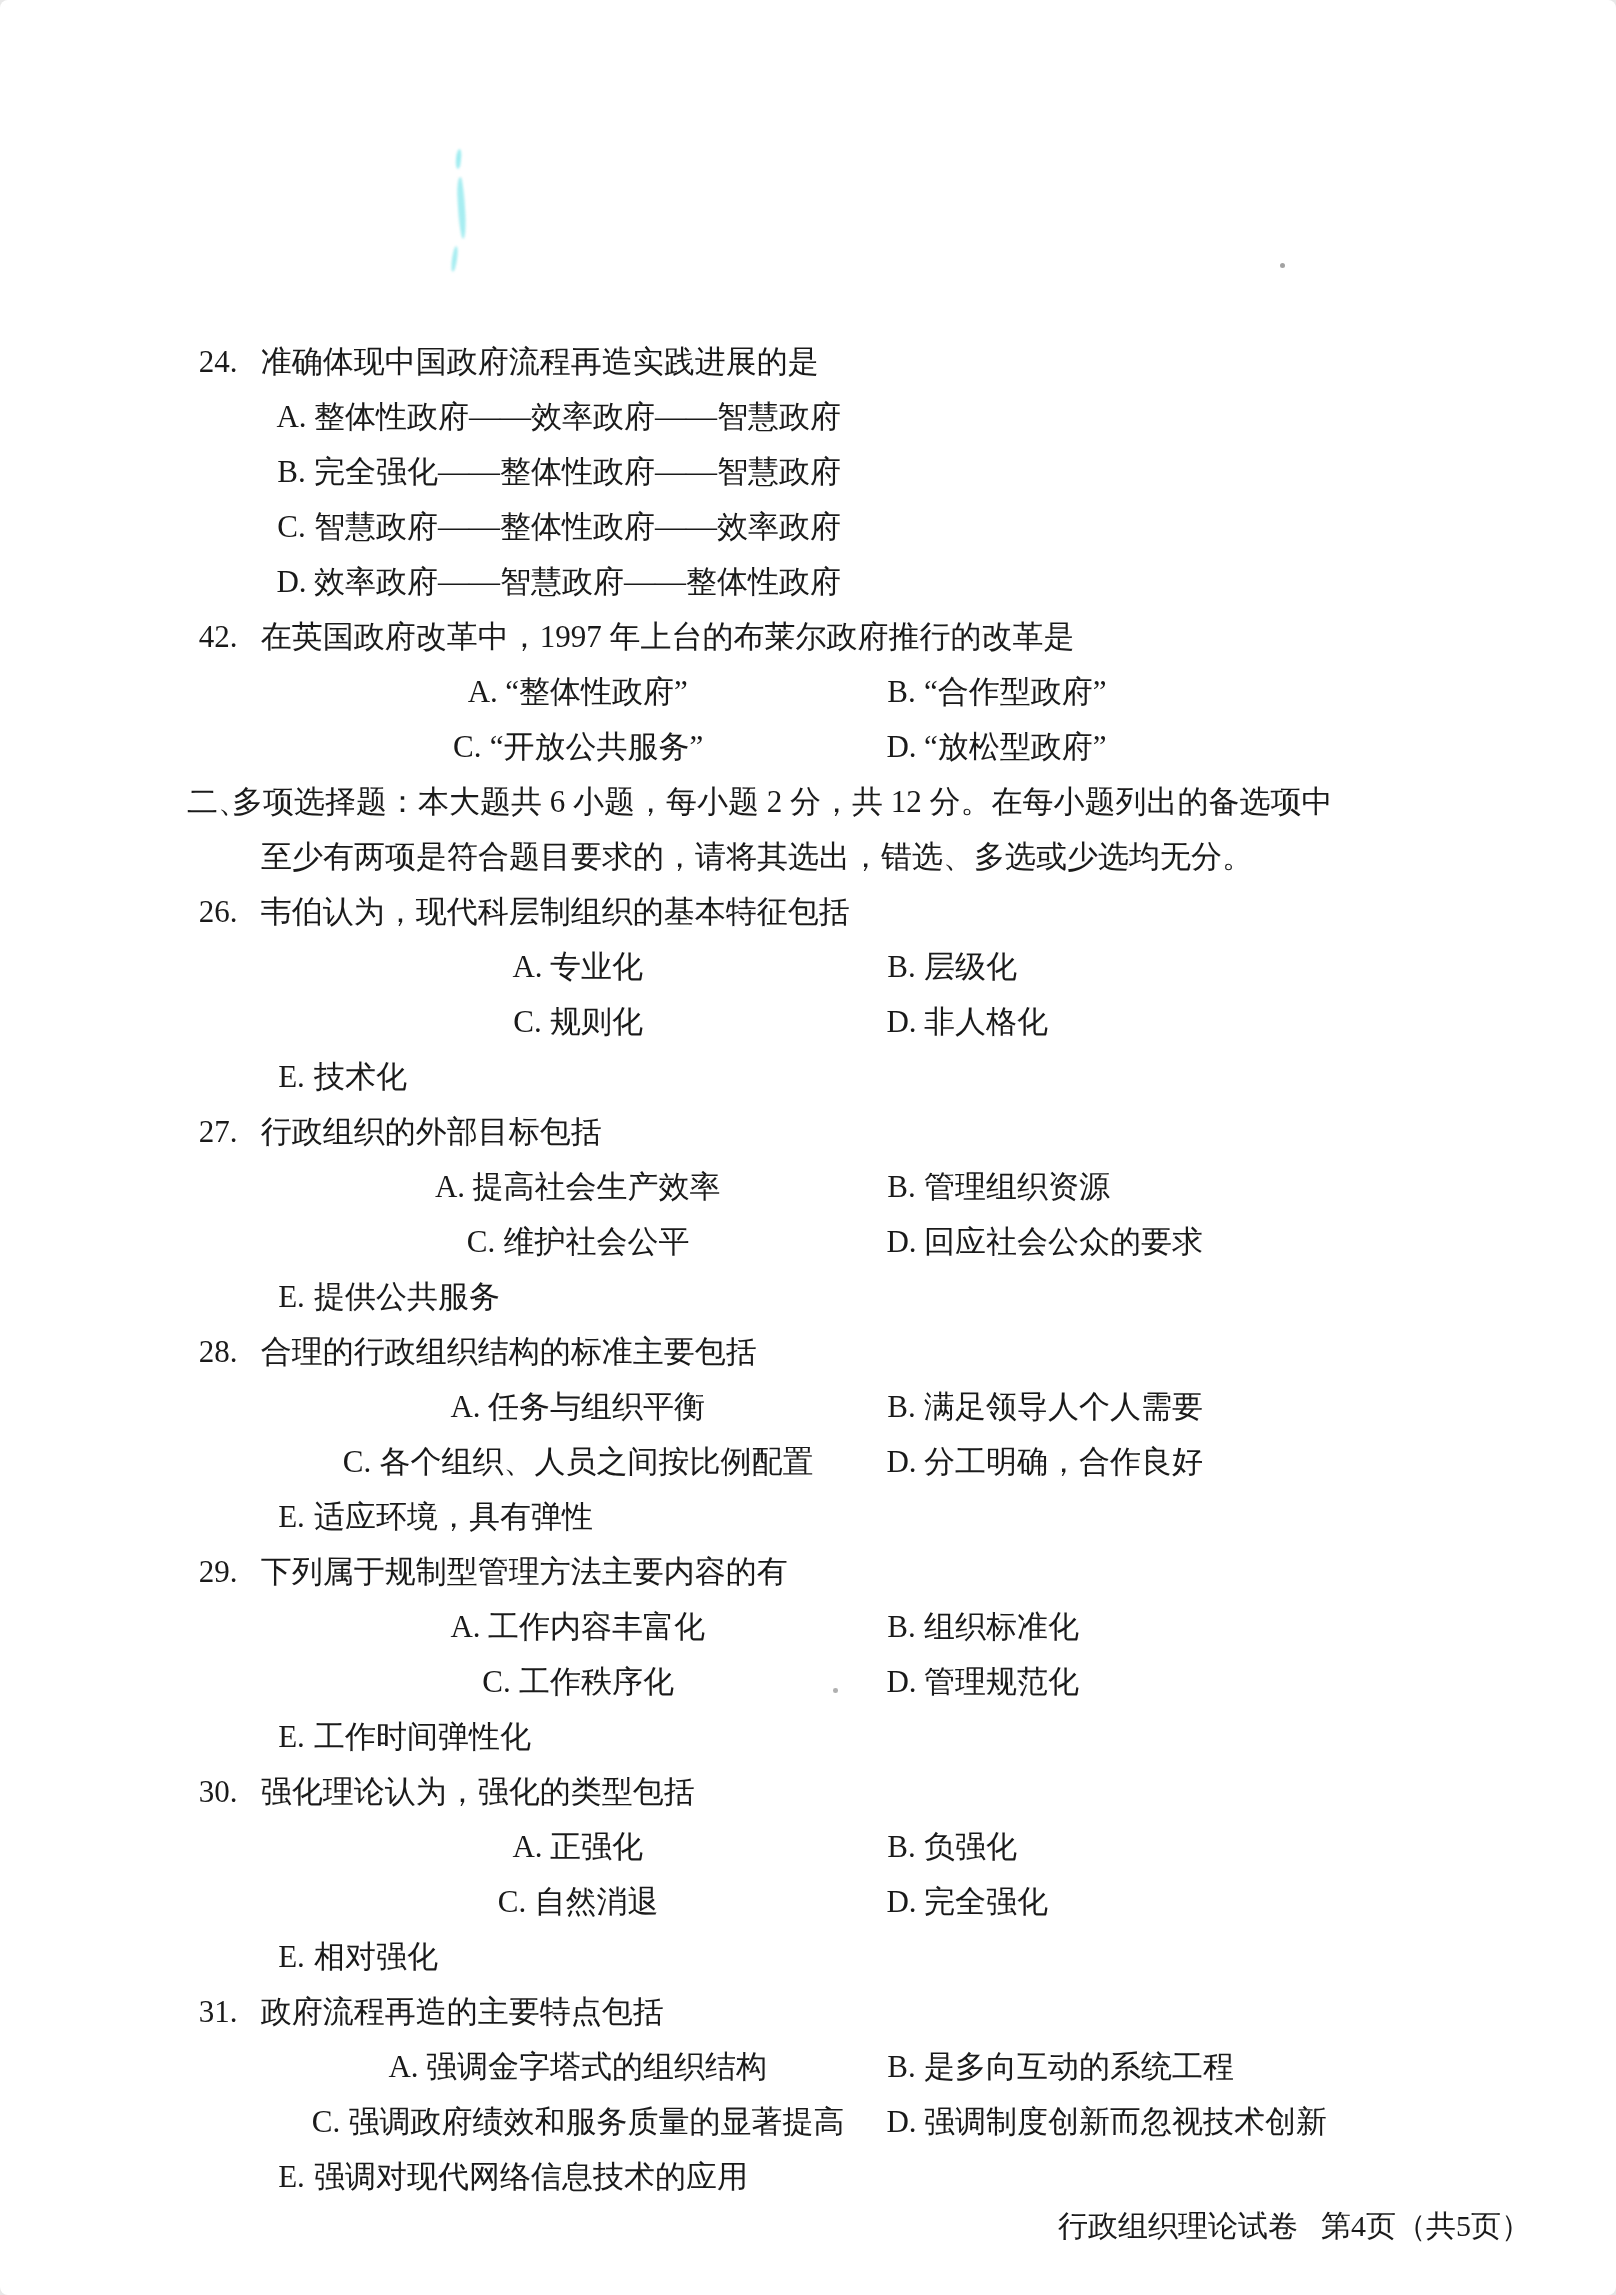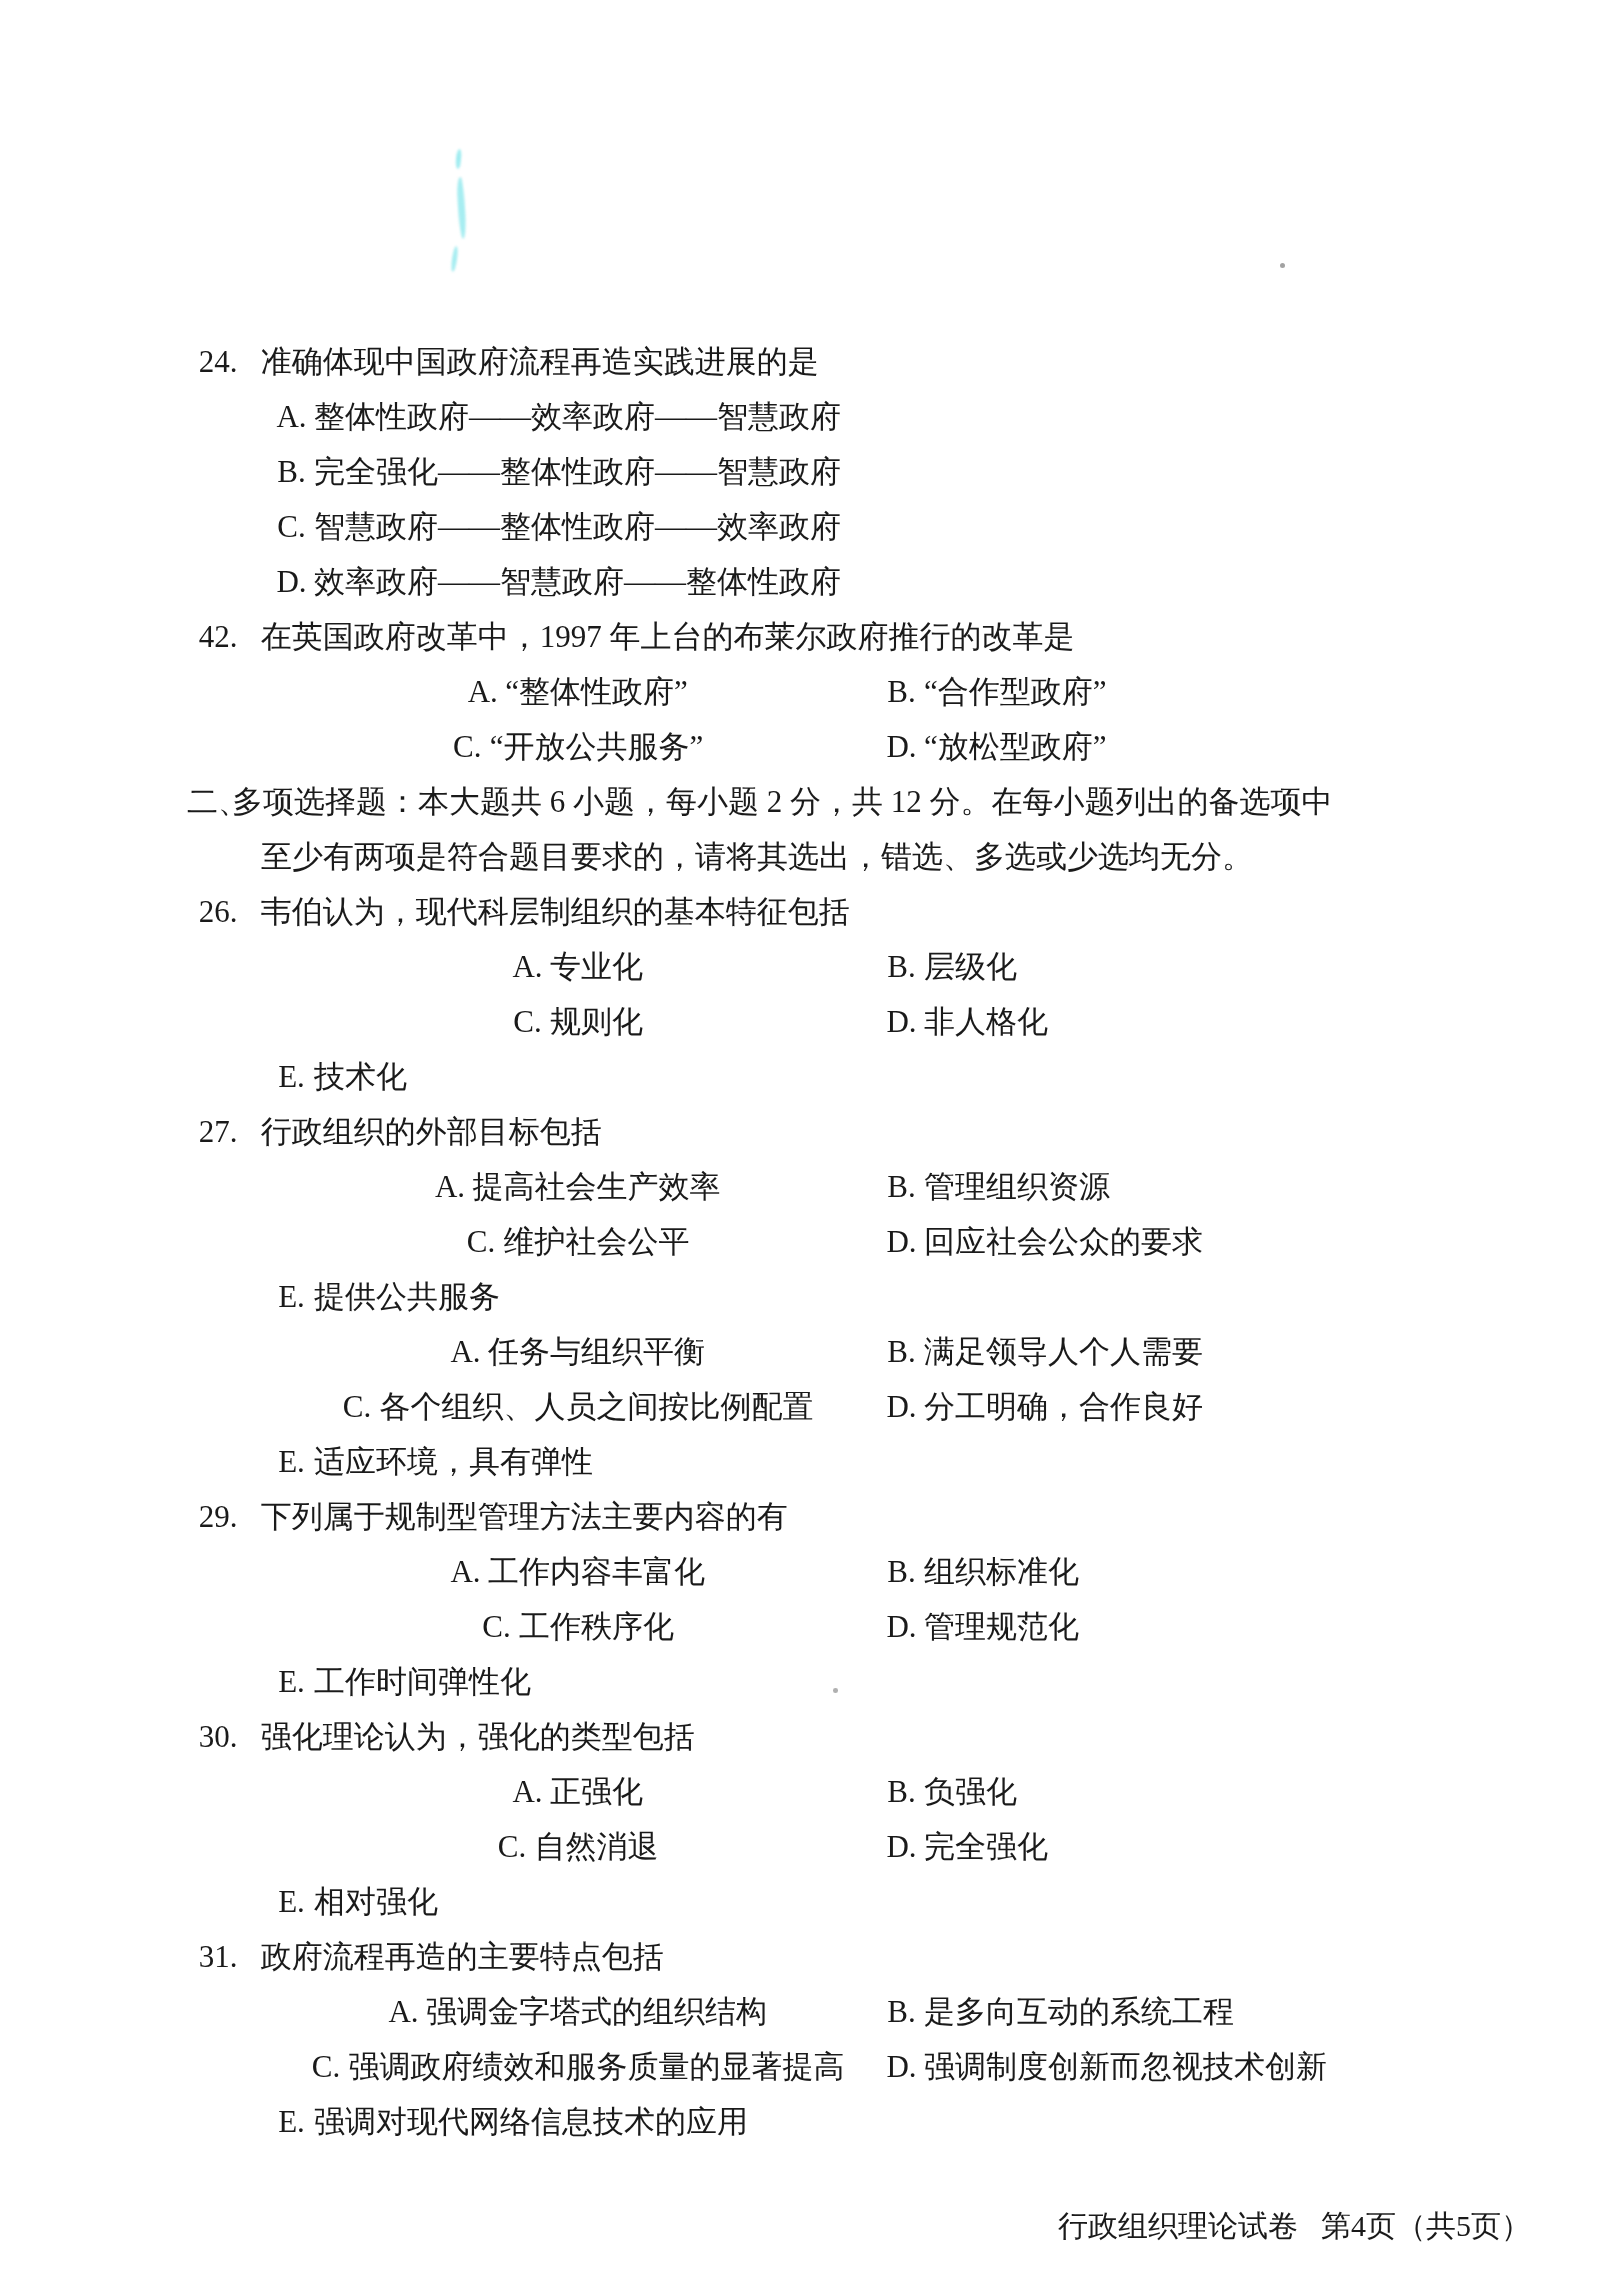--- a/index.html
+++ b/index.html
@@ -4,20 +4,21 @@
 <title>行政组织理论试卷</title>
 <style>
   html,body{margin:0;padding:0;background:#e8e8e8;}
   .page{
     position:relative;
     width:1616px;height:2295px;
     background:#ffffff;
     color:#1a1a1a;
     font-family:"Liberation Serif","DejaVu Serif",serif;
     overflow:hidden;
+    border-radius:8px;
   }
   .content{
     position:absolute;
     left:187px;top:334px;
     width:1275px;
     font-size:31px;
     line-height:55px;
   }
   .line{height:55px;white-space:nowrap;}
   
@@ -121,20 +122,23 @@
       <span class="opt"><span class="opt-letter">B.</span><span>管理组织资源</span></span>
     </div>
     <div class="line opt-row">
       <span class="opt opt-left"><span class="opt-letter">C.</span><span>维护社会公平</span></span>
       <span class="opt"><span class="opt-letter">D.</span><span>回应社会公众的要求</span></span>
     </div>
     <div class="line opt-row">
       <span class="opt"><span class="opt-letter">E.</span><span>提供公共服务</span></span>
     </div>
 
+    <div class="line q-line">
+      <span class="q-num">28.</span><span>合理的行政组织结构的标准主要包括</span>
+    </div>
     <div class="line opt-row">
       <span class="opt opt-left"><span class="opt-letter">A.</span><span>任务与组织平衡</span></span>
       <span class="opt"><span class="opt-letter">B.</span><span>满足领导人个人需要</span></span>
     </div>
     <div class="line opt-row">
       <span class="opt opt-left"><span class="opt-letter">C.</span><span>各个组织、人员之间按比例配置</span></span>
       <span class="opt"><span class="opt-letter">D.</span><span>分工明确，合作良好</span></span>
     </div>
     <div class="line opt-row">
       <span class="opt"><span class="opt-letter">E.</span><span>适应环境，具有弹性</span></span>

